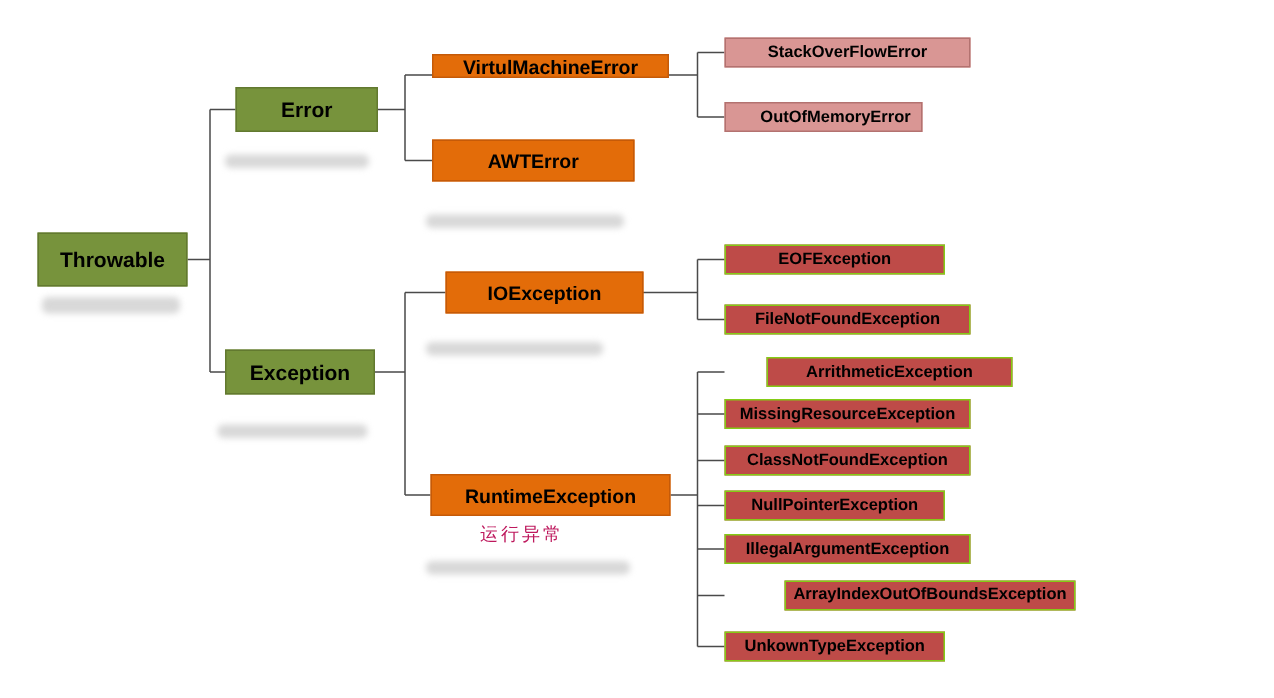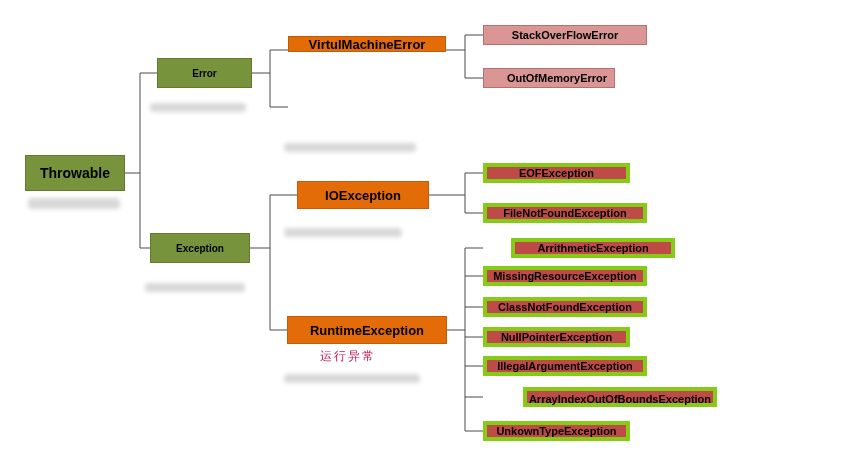--- a/index.html
+++ b/index.html
@@ -14,36 +14,36 @@
     position:absolute;
     display:flex;align-items:center;justify-content:center;
     text-align:center;
     color:#000000;
     font-weight:bold;
     box-sizing:border-box;
   }
   .green{
     background:#77933C;
     border:1px solid #62792f;
-    font-size:10px;
+    font-size:14px;
   }
   .root{font-size:14px;}
   .orange{
     background:#E36C09;
     border:1px solid #c55a08;
     font-size:13px;
   }
   .pink{
     background:#D99694;
     border:1px solid #b37270;
     font-size:11px;
   }
   .red{
     background:#BE4B48;
-    border:4px solid #84cc16;
+    border:1px solid #84cc16;
     font-size:11px;
   }
   .wrap{
     overflow:visible;
     align-items:flex-start;
     line-height:17px;
     word-break:break-all;
   }
   .smudge{
     position:absolute;
@@ -90,20 +90,21 @@
   <div class="smudge" style="left:284px;top:228px;width:118px;height:9px;"></div>
   <div class="smudge" style="left:145px;top:283px;width:100px;height:9px;"></div>
   <div class="smudge" style="left:284px;top:374px;width:136px;height:9px;"></div>
 
   <div class="node green root" style="left:25px;top:155px;width:100px;height:36px;">Throwable</div>
 
   <div class="node green" style="left:157px;top:58px;width:95px;height:30px;">Error</div>
   <div class="node green" style="left:150px;top:233px;width:100px;height:30px;">Exception</div>
 
   <div class="node orange" style="left:288px;top:36px;width:158px;height:16px;">VirtulMachineError</div>
+  <div class="node orange" style="left:288px;top:93px;width:135px;height:28px;">AWTError</div>
   <div class="node orange" style="left:297px;top:181px;width:132px;height:28px;">IOException</div>
   <div class="node orange" style="left:287px;top:316px;width:160px;height:28px;">RuntimeException</div>
   <div class="caption" style="left:320px;top:348px;">运行异常</div>
 
   <div class="node pink" style="left:483px;top:25px;width:164px;height:20px;">StackOverFlowError</div>
   <div class="node pink" style="left:483px;top:68px;width:132px;height:20px;padding-left:16px;">OutOfMemoryError</div>
 
   <div class="node red" style="left:483px;top:163px;width:147px;height:20px;">EOFException</div>
   <div class="node red" style="left:483px;top:203px;width:164px;height:20px;">FileNotFoundException</div>
 

